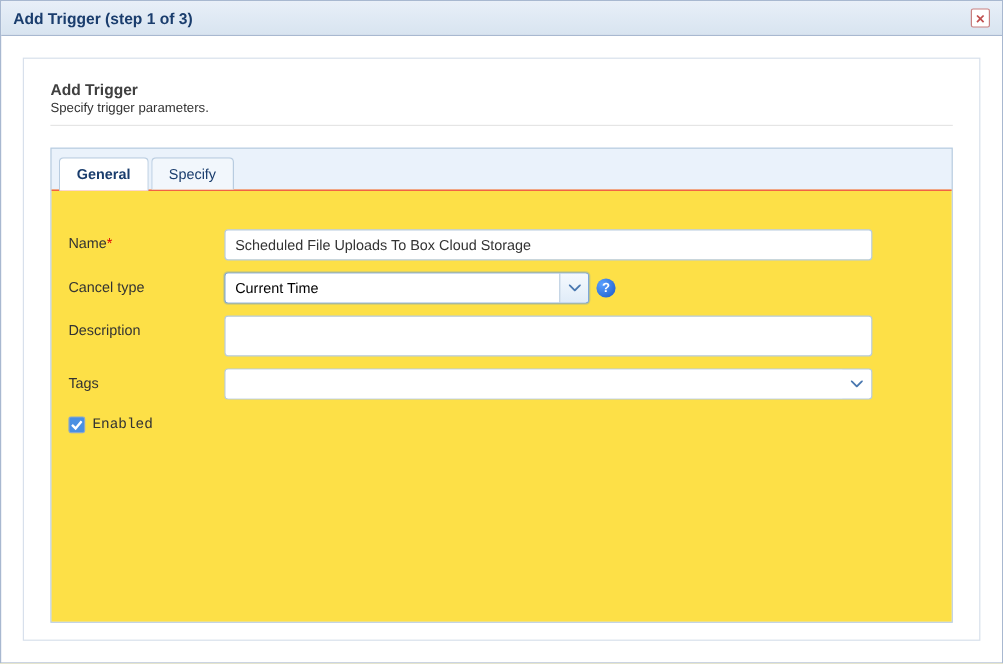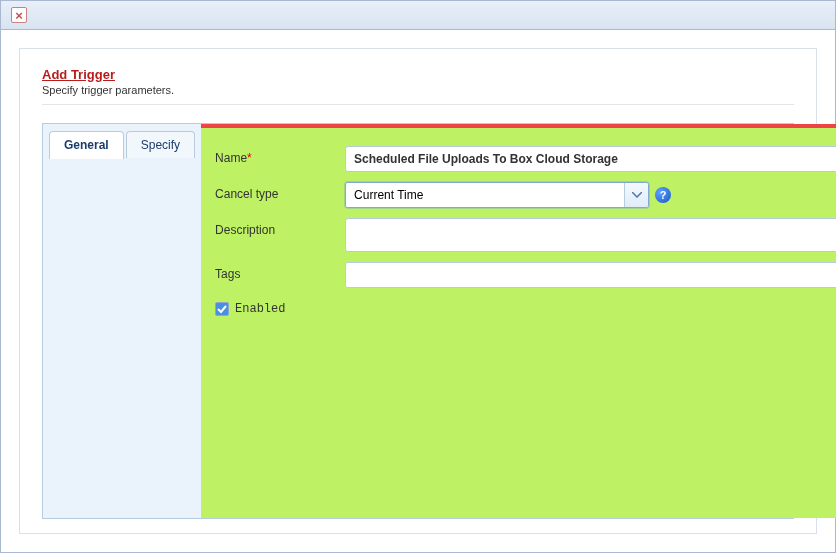--- a/index.html
+++ b/index.html
@@ -61,35 +61,34 @@
     flex-direction: column;
   }
   .section-head {
     padding: 0 0 8px 0;
     border-bottom: 1px solid #e5e5e5;
     margin-bottom: 0;
   }
   .section-title {
     font-weight: bold;
     font-size: 13px;
-    color: #b91c1c;
-    text-decoration: underline;
+    color: #404040;
   }
   .section-subtitle {
     font-size: 11px;
     color: #333;
     margin-top: 2px;
   }
   .tab-area {
     margin-top: 18px;
     border: 1px solid #b8cce0;
     background: #eaf2fb;
     flex: 1;
     display: flex;
-    flex-direction: row;
+    flex-direction: column;
     position: relative;
   }
   .tab-strip {
     display: flex;
     align-items: flex-end;
     padding: 6px 6px 0 6px;
     gap: 2px;
     height: 34px;
   }
   .tab {
@@ -105,24 +104,24 @@
   }
   .tab.active {
     background: #fff;
     font-weight: bold;
     border-color: #b8cce0;
     z-index: 2;
     padding-bottom: 7px;
     margin-bottom: -1px;
   }
   .tab-content {
-    border-top: 4px solid #ef4444;
-    background: #bef264;
-    flex: 1;
-    padding: 18px 14px;
+    border-top: 1px solid #ef4444;
+    background: #fde047;
+    flex: 1;
+    padding: 32px 14px;
   }
   .form-row {
     display: flex;
     align-items: flex-start;
     margin-bottom: 10px;
   }
   .form-label {
     width: 130px;
     padding-top: 5px;
     color: #333;
@@ -136,21 +135,21 @@
   }
   .text-input {
     width: 520px;
     border: 1px solid #b8cce0;
     border-radius: 3px;
     padding: 5px 8px;
     font-size: 12px;
     font-family: inherit;
     color: #333;
   }
-  .text-input.wide { width: 540px; font-weight: bold; }
+  .text-input.wide { width: 540px; }
   .combo {
     display: flex;
     align-items: stretch;
     border: 1px solid #b8cce0;
     border-radius: 3px;
     width: 304px;
     background: #fff;
     overflow: hidden;
   }
   .combo.focused { border-color: #7fa8d8; box-shadow: 0 0 0 1px rgba(100,150,220,0.3); }
@@ -251,20 +250,21 @@
     font-family: inherit;
     resize: none;
   }
 </style>
 </head>
 <body>
 
 <div class="dialog">
 
   <div class="dialog-header">
+    <div class="dialog-title">Add Trigger (step 1 of 3)</div>
     <div class="close-btn">
       <span>×</span>
     </div>
   </div>
 
   <div class="dialog-body">
     <div class="inner-panel">
 
       <div class="section-head">
         <div class="section-title">Add Trigger</div>

